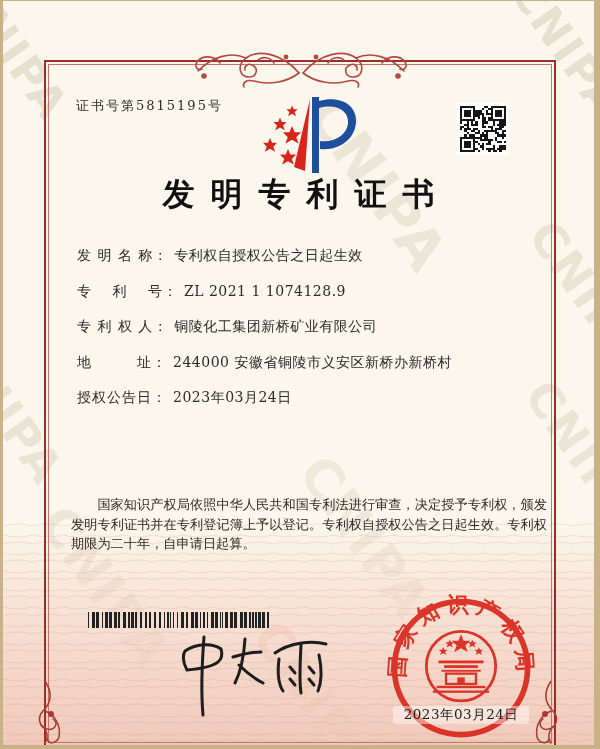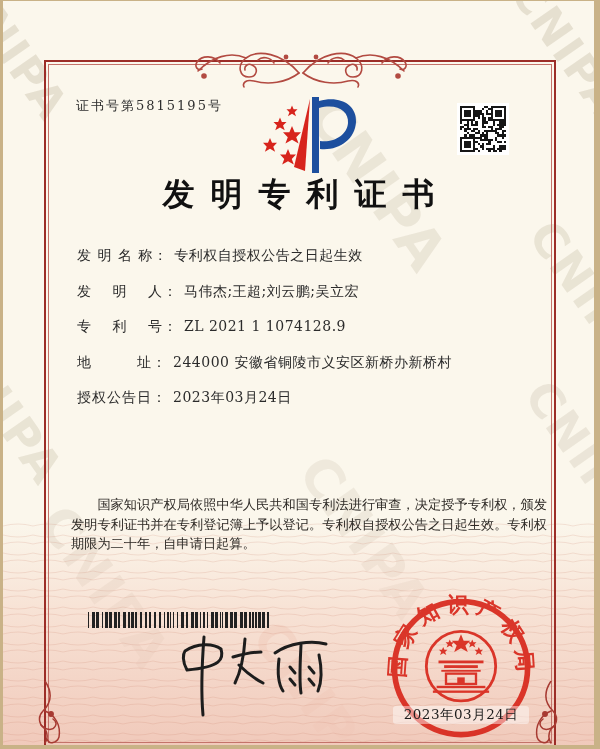--- a/index.html
+++ b/index.html
@@ -399,24 +399,24 @@
       </g>
     </svg>
 
     <div class="title">发明专利证书</div>
 
     <div class="fields">
       <div class="frow">
         <span class="flabel">发 明 名 称：</span><span class="fvalue">专利权自授权公告之日起生效</span>
       </div>
       <div class="frow">
-        <span class="flabel">发　 明　 人：</span><span class="fvalue">马伟杰;王超;刘云鹏;吴立宏</span>
+        <span class="flabel">专　 利　 号：</span><span class="fvalue">ZL 2021 1 1074128.9</span>
       </div>
       <div class="frow">
-        <span class="flabel">专　 利　 号：</span><span class="fvalue">ZL 2021 1 1074128.9</span>
+        <span class="flabel">专 利 权 人：</span><span class="fvalue">铜陵化工集团新桥矿业有限公司</span>
       </div>
       <div class="frow">
         <span class="flabel">地　　　址：</span><span class="fvalue">244000 安徽省铜陵市义安区新桥办新桥村</span>
       </div>
       <div class="frow">
         <span class="flabel">授权公告日：</span><span class="fvalue">2023年03月24日</span>
       </div>
     </div>
 
     <div class="paras">

